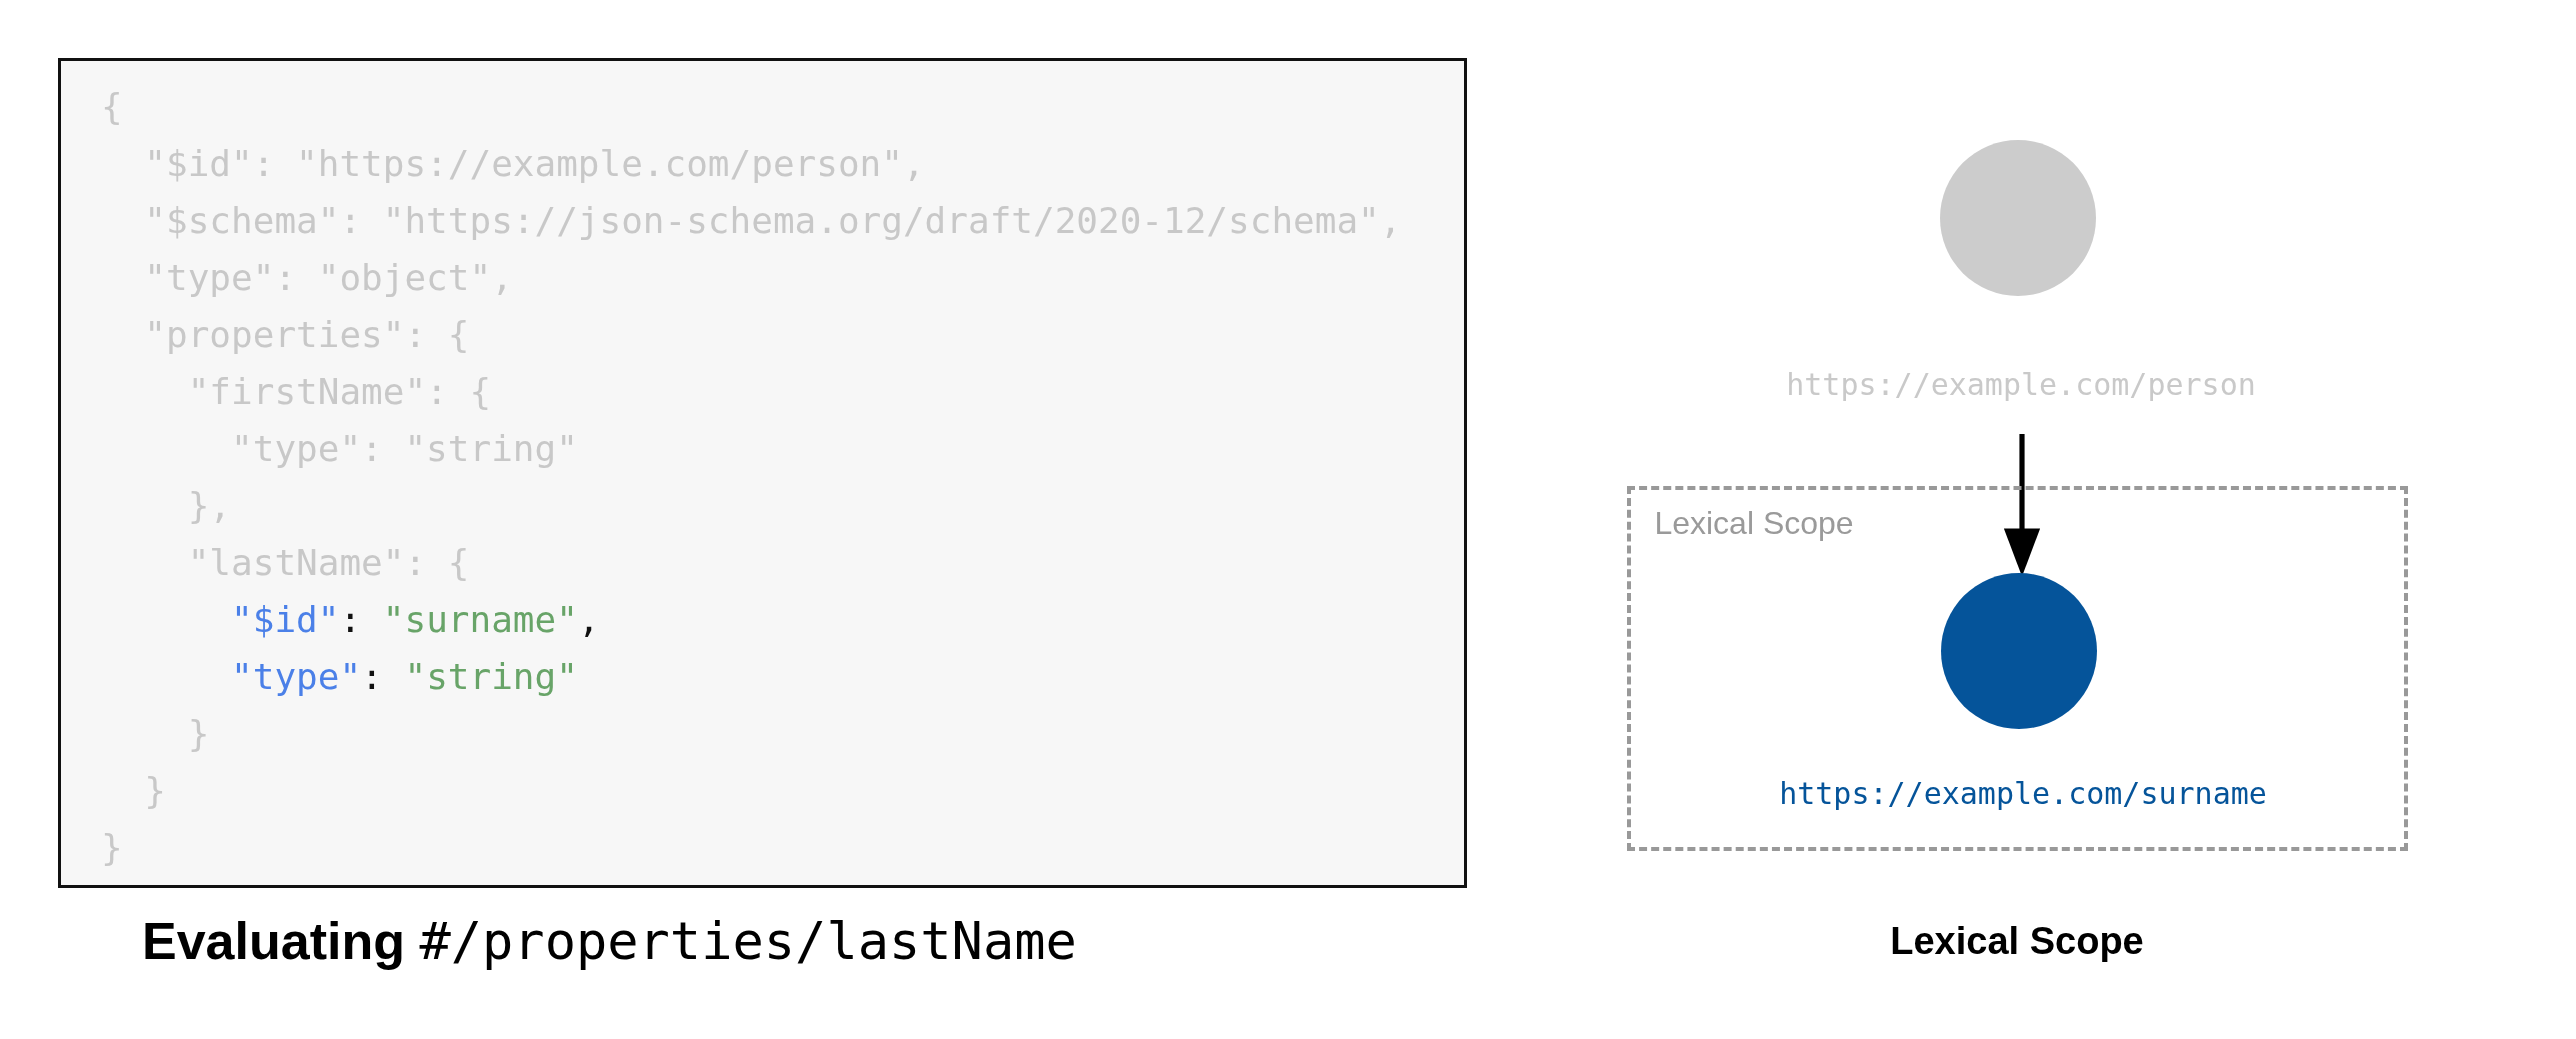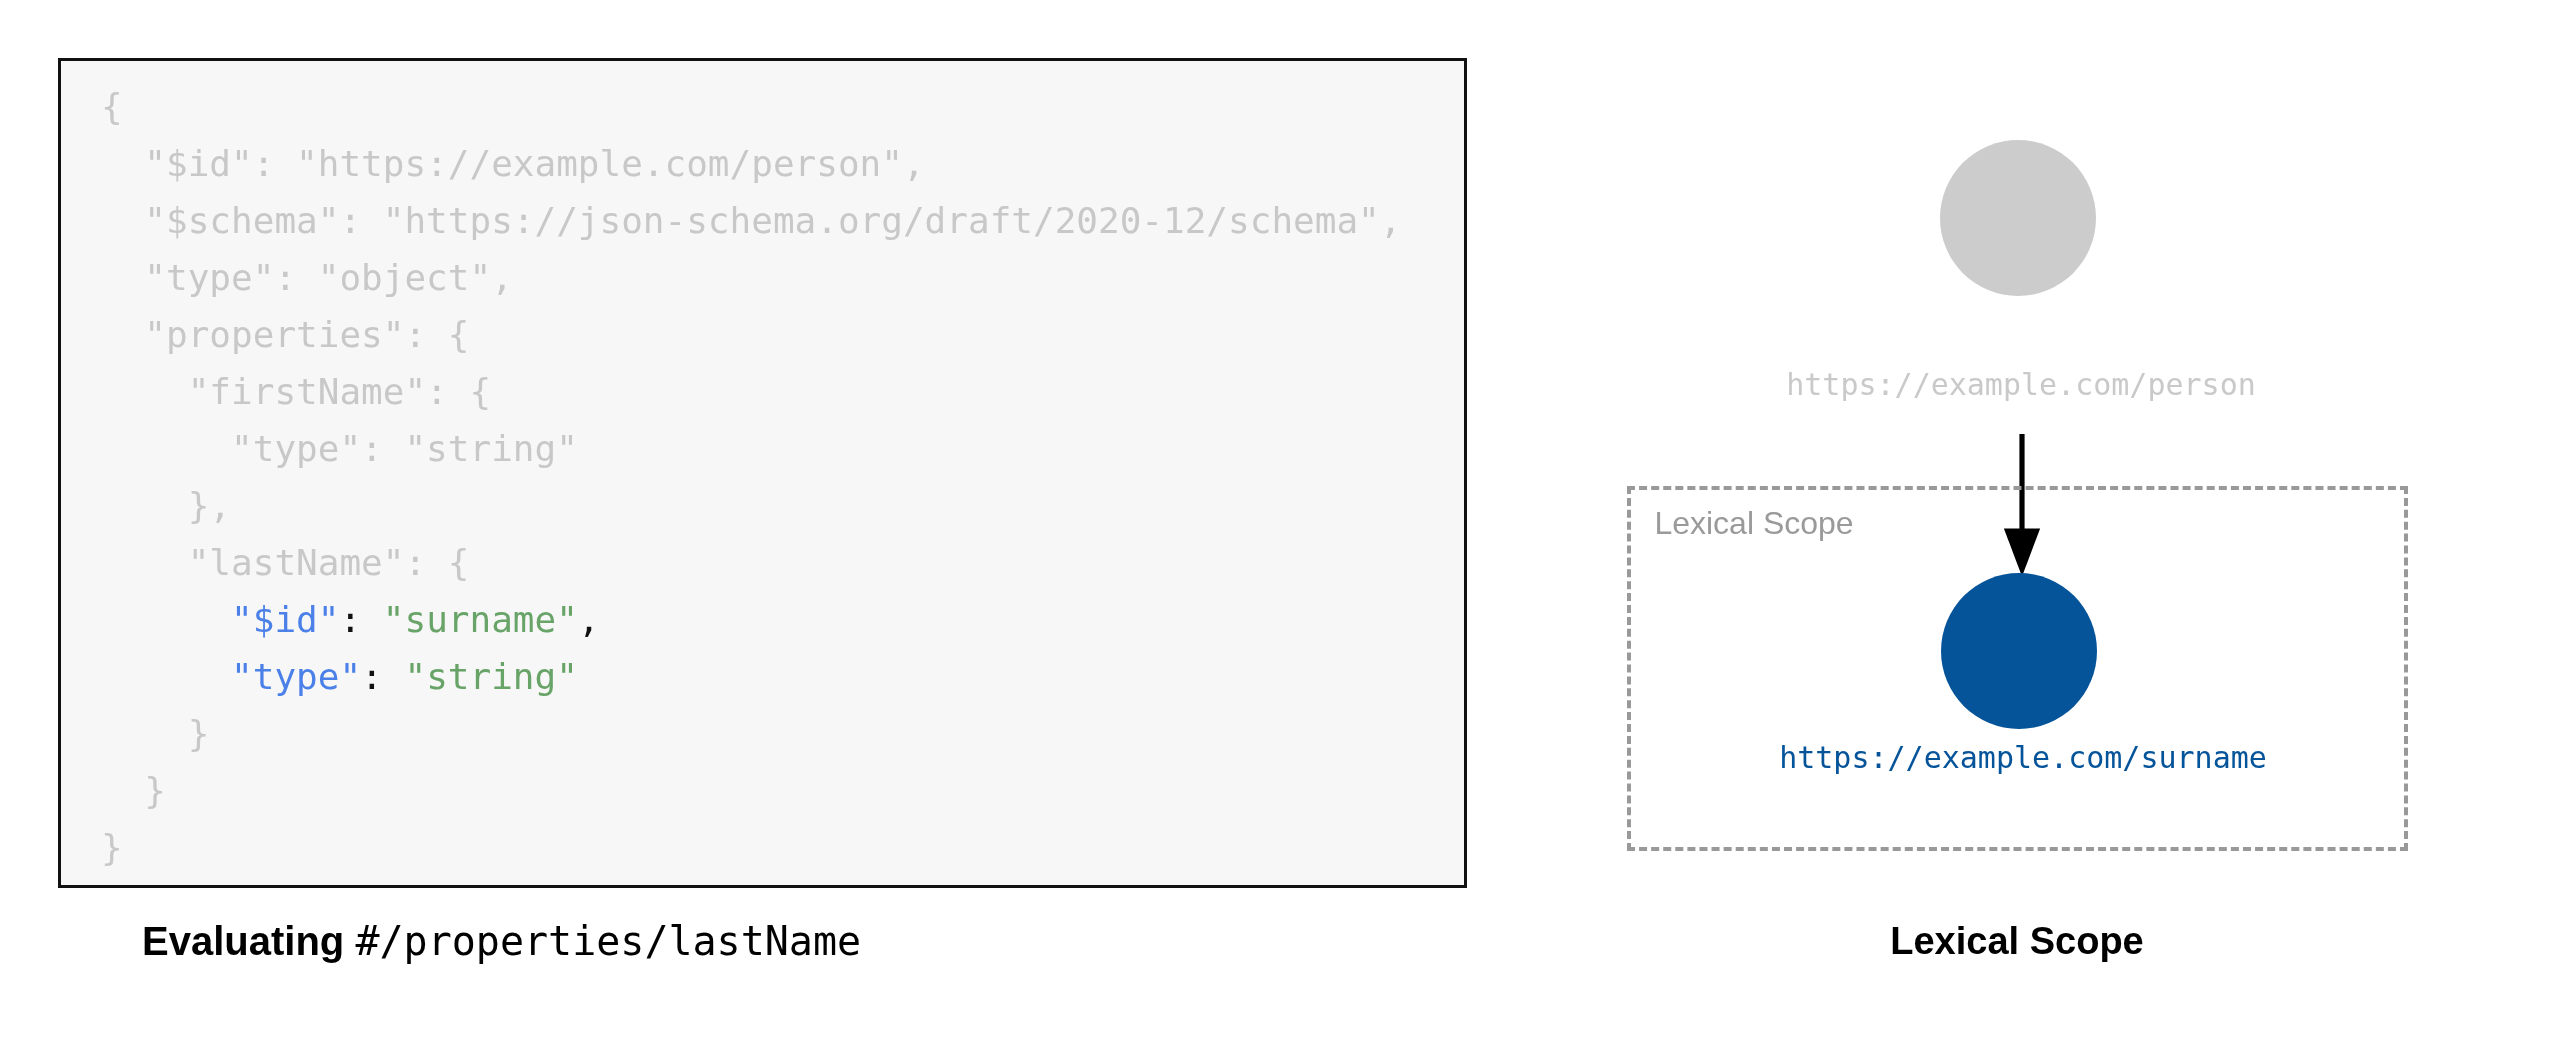--- a/index.html
+++ b/index.html
@@ -23,36 +23,36 @@
     white-space:pre;font-family:"DejaVu Sans Mono",monospace;
     font-size:36px;line-height:57px;color:var(--code-dim);
   }
   .tok-dim{color:var(--code-dim);}
   .tok-key{color:var(--key-blue);}
   .tok-str{color:var(--string-green);}
   .tok-punct{color:var(--punct-black);}
 
   .left-caption{
     position:absolute;left:142px;top:917px;white-space:pre;
-    font-size:40px;line-height:49px;color:var(--caption-black);
+    font-size:52px;line-height:49px;color:var(--caption-black);
   }
   .left-caption .cap-bold{font-family:"Liberation Sans",sans-serif;font-weight:bold;}
   .left-caption .cap-mono{font-family:"DejaVu Sans Mono",monospace;font-weight:normal;}
 
   
   .node{position:absolute;border-radius:50%;}
   .node-person{left:1940px;top:140px;width:156px;height:156px;background:var(--node-gray);}
   .node-surname{left:1941px;top:573px;width:156px;height:156px;background:var(--scope-blue);}
 
   .uri-label{
     position:absolute;transform:translateX(-50%);white-space:pre;
     font-family:"DejaVu Sans Mono",monospace;font-size:30px;line-height:52px;
   }
   .uri-person{left:2021px;top:359px;color:var(--gray-label);}
-  .uri-surname{left:2023px;top:732px;color:var(--scope-blue);}
+  .uri-surname{left:2023px;top:768px;color:var(--scope-blue);}
 
   .ref-arrow{position:absolute;left:1996px;top:434px;width:52px;height:145px;}
 
   .scope-box{
     position:absolute;left:1627px;top:486px;width:781px;height:365px;
     border:4.5px dashed var(--dashed-border);
   }
   .scope-box-label{
     position:absolute;left:23.4px;top:13px;
     font-size:32px;line-height:40px;color:var(--scope-label-gray);

